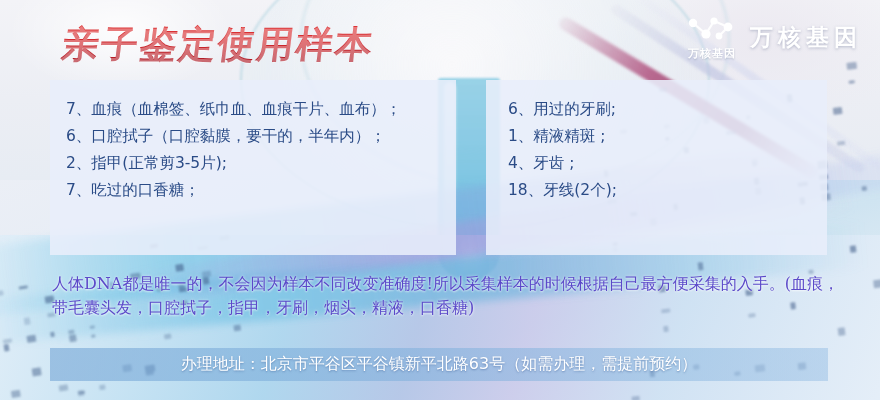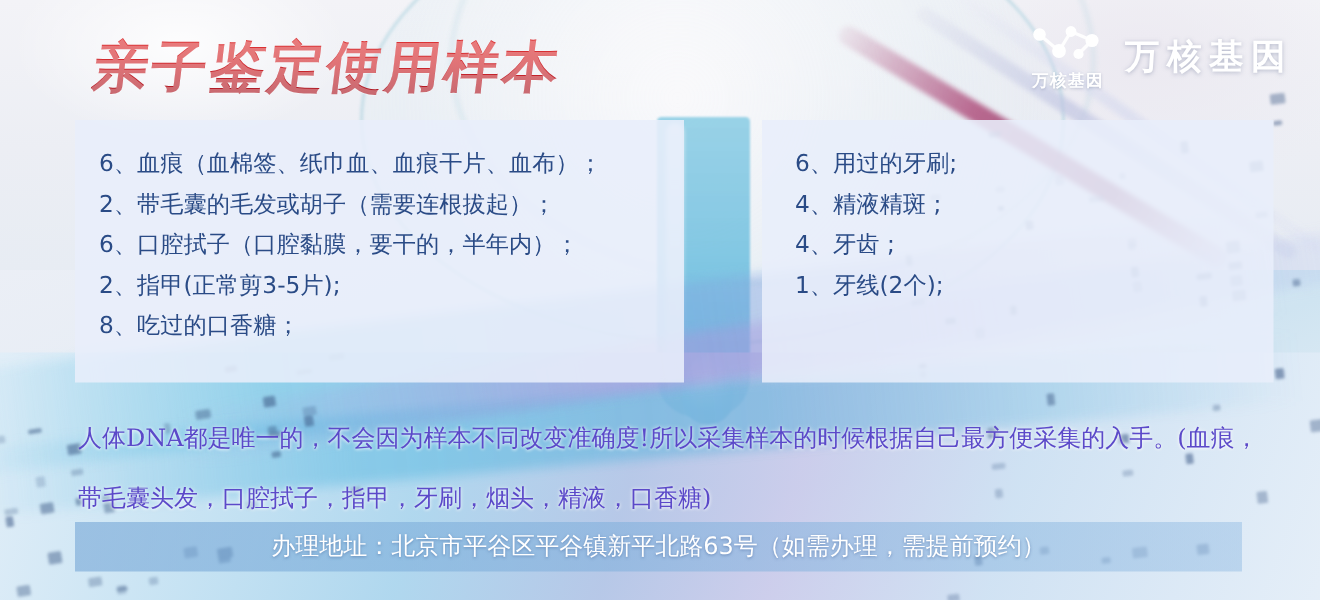--- a/index.html
+++ b/index.html
@@ -157,39 +157,39 @@
     text-shadow: 0 1px 3px rgba(120,130,160,0.5);
   }
 
   
   .panel {
     position: absolute;
     background: rgba(232,238,250,0.88);
     padding: 16px 0 14px 0;
   }
   .panel-left  { left: 50px;  top: 80px; width: 406px; height: 175px; }
-  .panel-right { left: 508px; top: 80px; width: 341px; height: 175px; }
+  .panel-right { left: 486px; top: 80px; width: 341px; height: 175px; }
 
   .list { list-style: none; }
   .list li {
     font-family: "DejaVu Sans", "Liberation Sans", sans-serif;
     font-size: 15.5px;
     color: #2a4b86;
     line-height: 27px;
     white-space: nowrap;
   }
   .panel-left .list li  { padding-left: 16px; }
   .panel-right .list li { padding-left: 22px; }
 
   
   .para {
     position: absolute; left: 52px; top: 272px; width: 790px;
     font-family: "DejaVu Serif", "Liberation Serif", serif;
     font-size: 16px;
-    line-height: 40px;
+    line-height: 24px;
     color: #5b49c9;
     text-shadow: 0 0 3px rgba(255,255,255,0.7), 0 1px 2px rgba(255,255,255,0.6);
   }
 
   
   .addressbar {
     position: absolute; left: 50px; top: 348px; width: 778px; height: 33px;
     background: linear-gradient(90deg, rgba(120,168,215,0.62) 0%, rgba(128,176,220,0.58) 45%, rgba(150,190,228,0.5) 100%);
     display: flex; align-items: center; justify-content: center;
   }
@@ -331,34 +331,33 @@
       </span>
       <span class="brand-mark-text">万核基因</span>
     </div>
     <div class="brand-words">
       <span class="brand-cn">万核基因</span>
     </div>
   </div>
 
   <div class="panel panel-left">
     <ul class="list" id="list-left">
-        <li>6、血痕（血棉签、纸巾血、血痕干片、血布）；</li>
-        <li>2、带毛囊的毛发或胡子（需要连根拔起）；</li>
+        <li>7、血痕（血棉签、纸巾血、血痕干片、血布）；</li>
         <li>6、口腔拭子（口腔黏膜，要干的，半年内）；</li>
         <li>2、指甲(正常剪3-5片);</li>
-        <li>8、吃过的口香糖；</li>
+        <li>7、吃过的口香糖；</li>
       </ul>
   </div>
 
   <div class="panel panel-right">
     <ul class="list" id="list-right">
         <li>6、用过的牙刷;</li>
-        <li>4、精液精斑 ;</li>
+        <li>1、精液精斑 ;</li>
         <li>4、牙齿 ;</li>
-        <li>1、牙线(2个);</li>
+        <li>18、牙线(2个);</li>
       </ul>
   </div>
 
   <p class="para">人体DNA都是唯一的，不会因为样本不同改变准确度!所以采集样本的时候根据自己最方便采集的入手。(血痕，带毛囊头发，口腔拭子，指甲，牙刷，烟头，精液，口香糖)</p>
 
   <div class="addressbar">
     <span>办理地址：北京市平谷区平谷镇新平北路63号（如需办理，需提前预约）</span>
   </div>
 
 </div>

